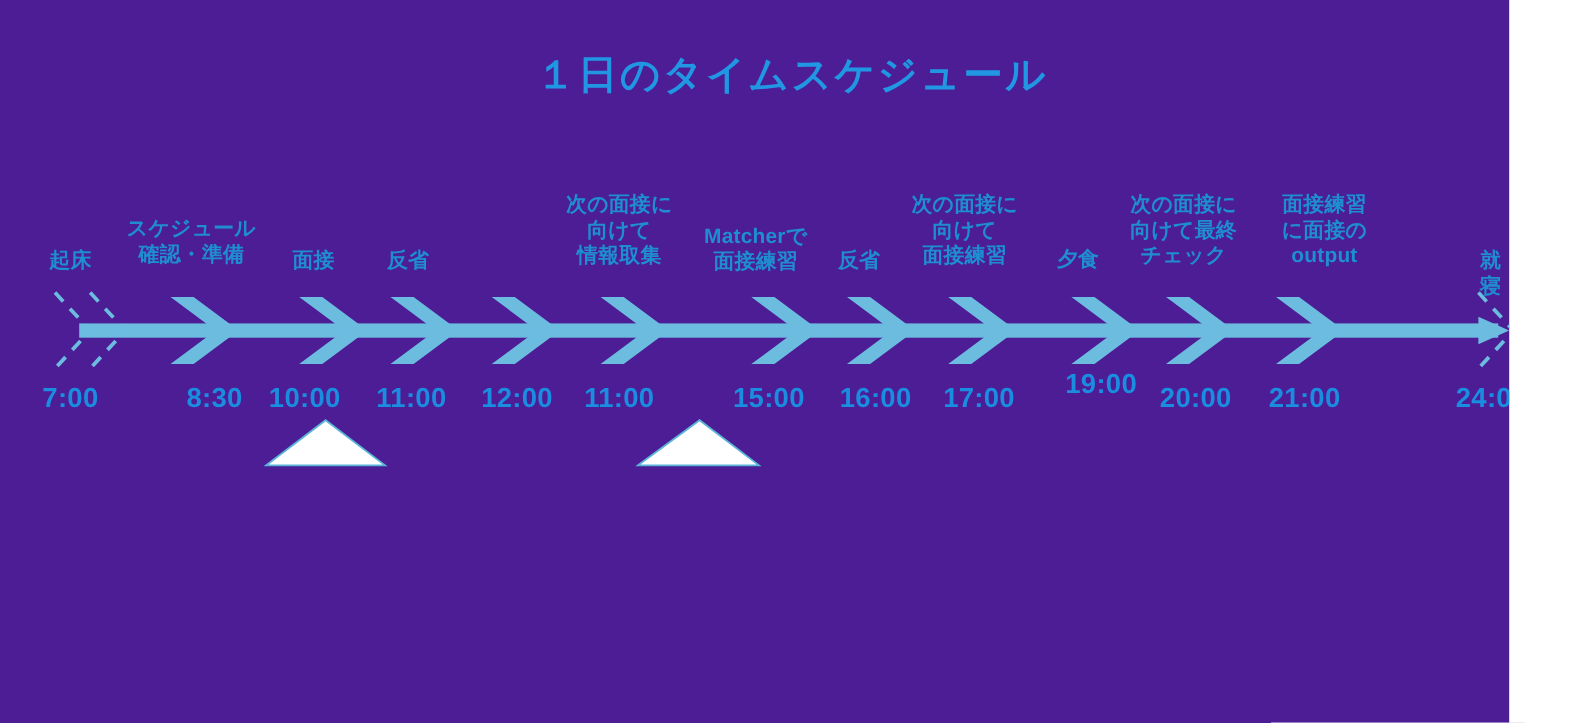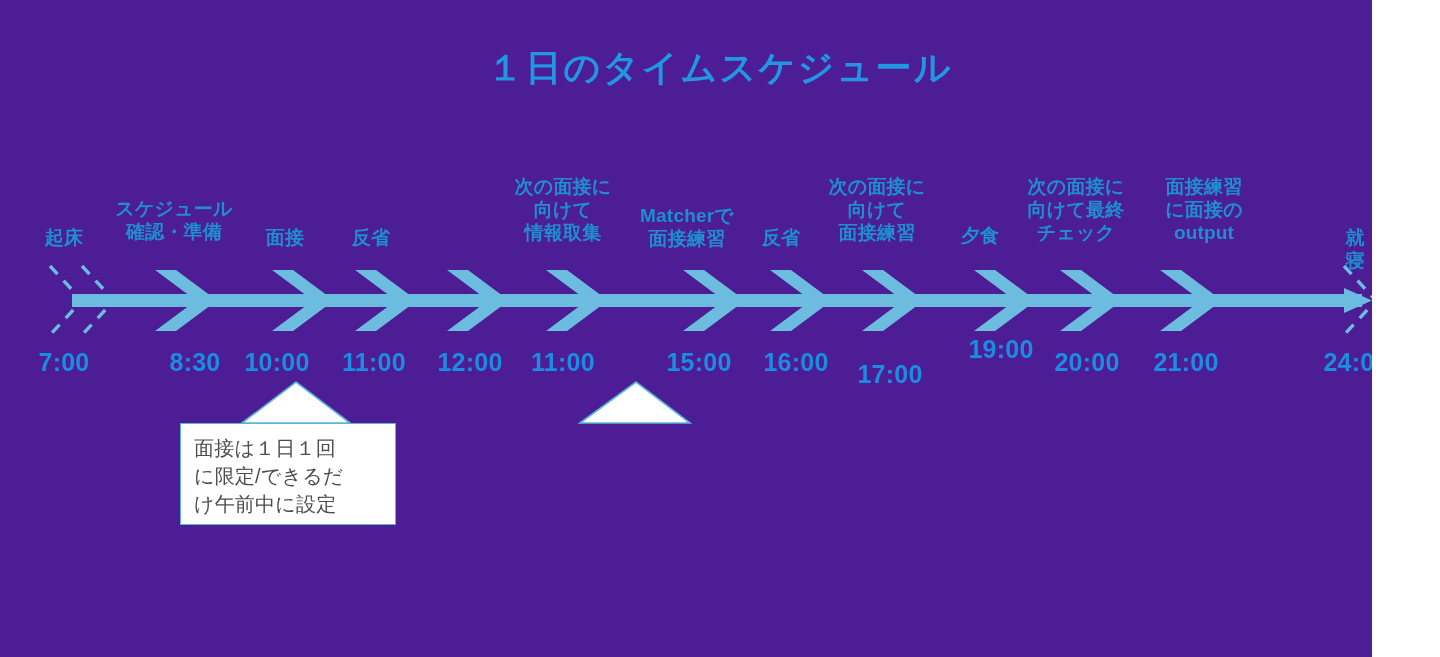--- a/index.html
+++ b/index.html
@@ -152,23 +152,20 @@
   <div class="stage-label" style="left:1355px;top:226px;">就寝</div>
 
   <div class="time-label" style="left:64px;  top:348px;">7:00</div>
   <div class="time-label" style="left:174px; top:348px;margin-left:21px;">8:30</div>
   <div class="time-label" style="left:277px; top:348px;">10:00</div>
   <div class="time-label" style="left:374px; top:348px;">11:00</div>
   <div class="time-label" style="left:470px; top:348px;">12:00</div>
   <div class="time-label" style="left:563px; top:348px;">11:00</div>
   <div class="time-label" style="left:699px; top:348px;">15:00</div>
   <div class="time-label" style="left:796px; top:348px;">16:00</div>
-  <div class="time-label" style="left:890px; top:360px;">17:00</div>
+  <div class="time-label" style="left:890px; top:348px;">17:00</div>
   <div class="time-label" style="left:1001px;top:335px;">19:00</div>
   <div class="time-label" style="left:1087px;top:348px;">20:00</div>
   <div class="time-label" style="left:1186px;top:348px;">21:00</div>
   <div class="time-label" style="left:1356px;top:348px;">24:00</div>
 
-  <div class="callout" style="left:180px; top:423px; width:216px; height:102px;">面接は１日１回
-に限定/できるだ
-け午前中に設定</div>
 
 </div>
 
 </body></html>

